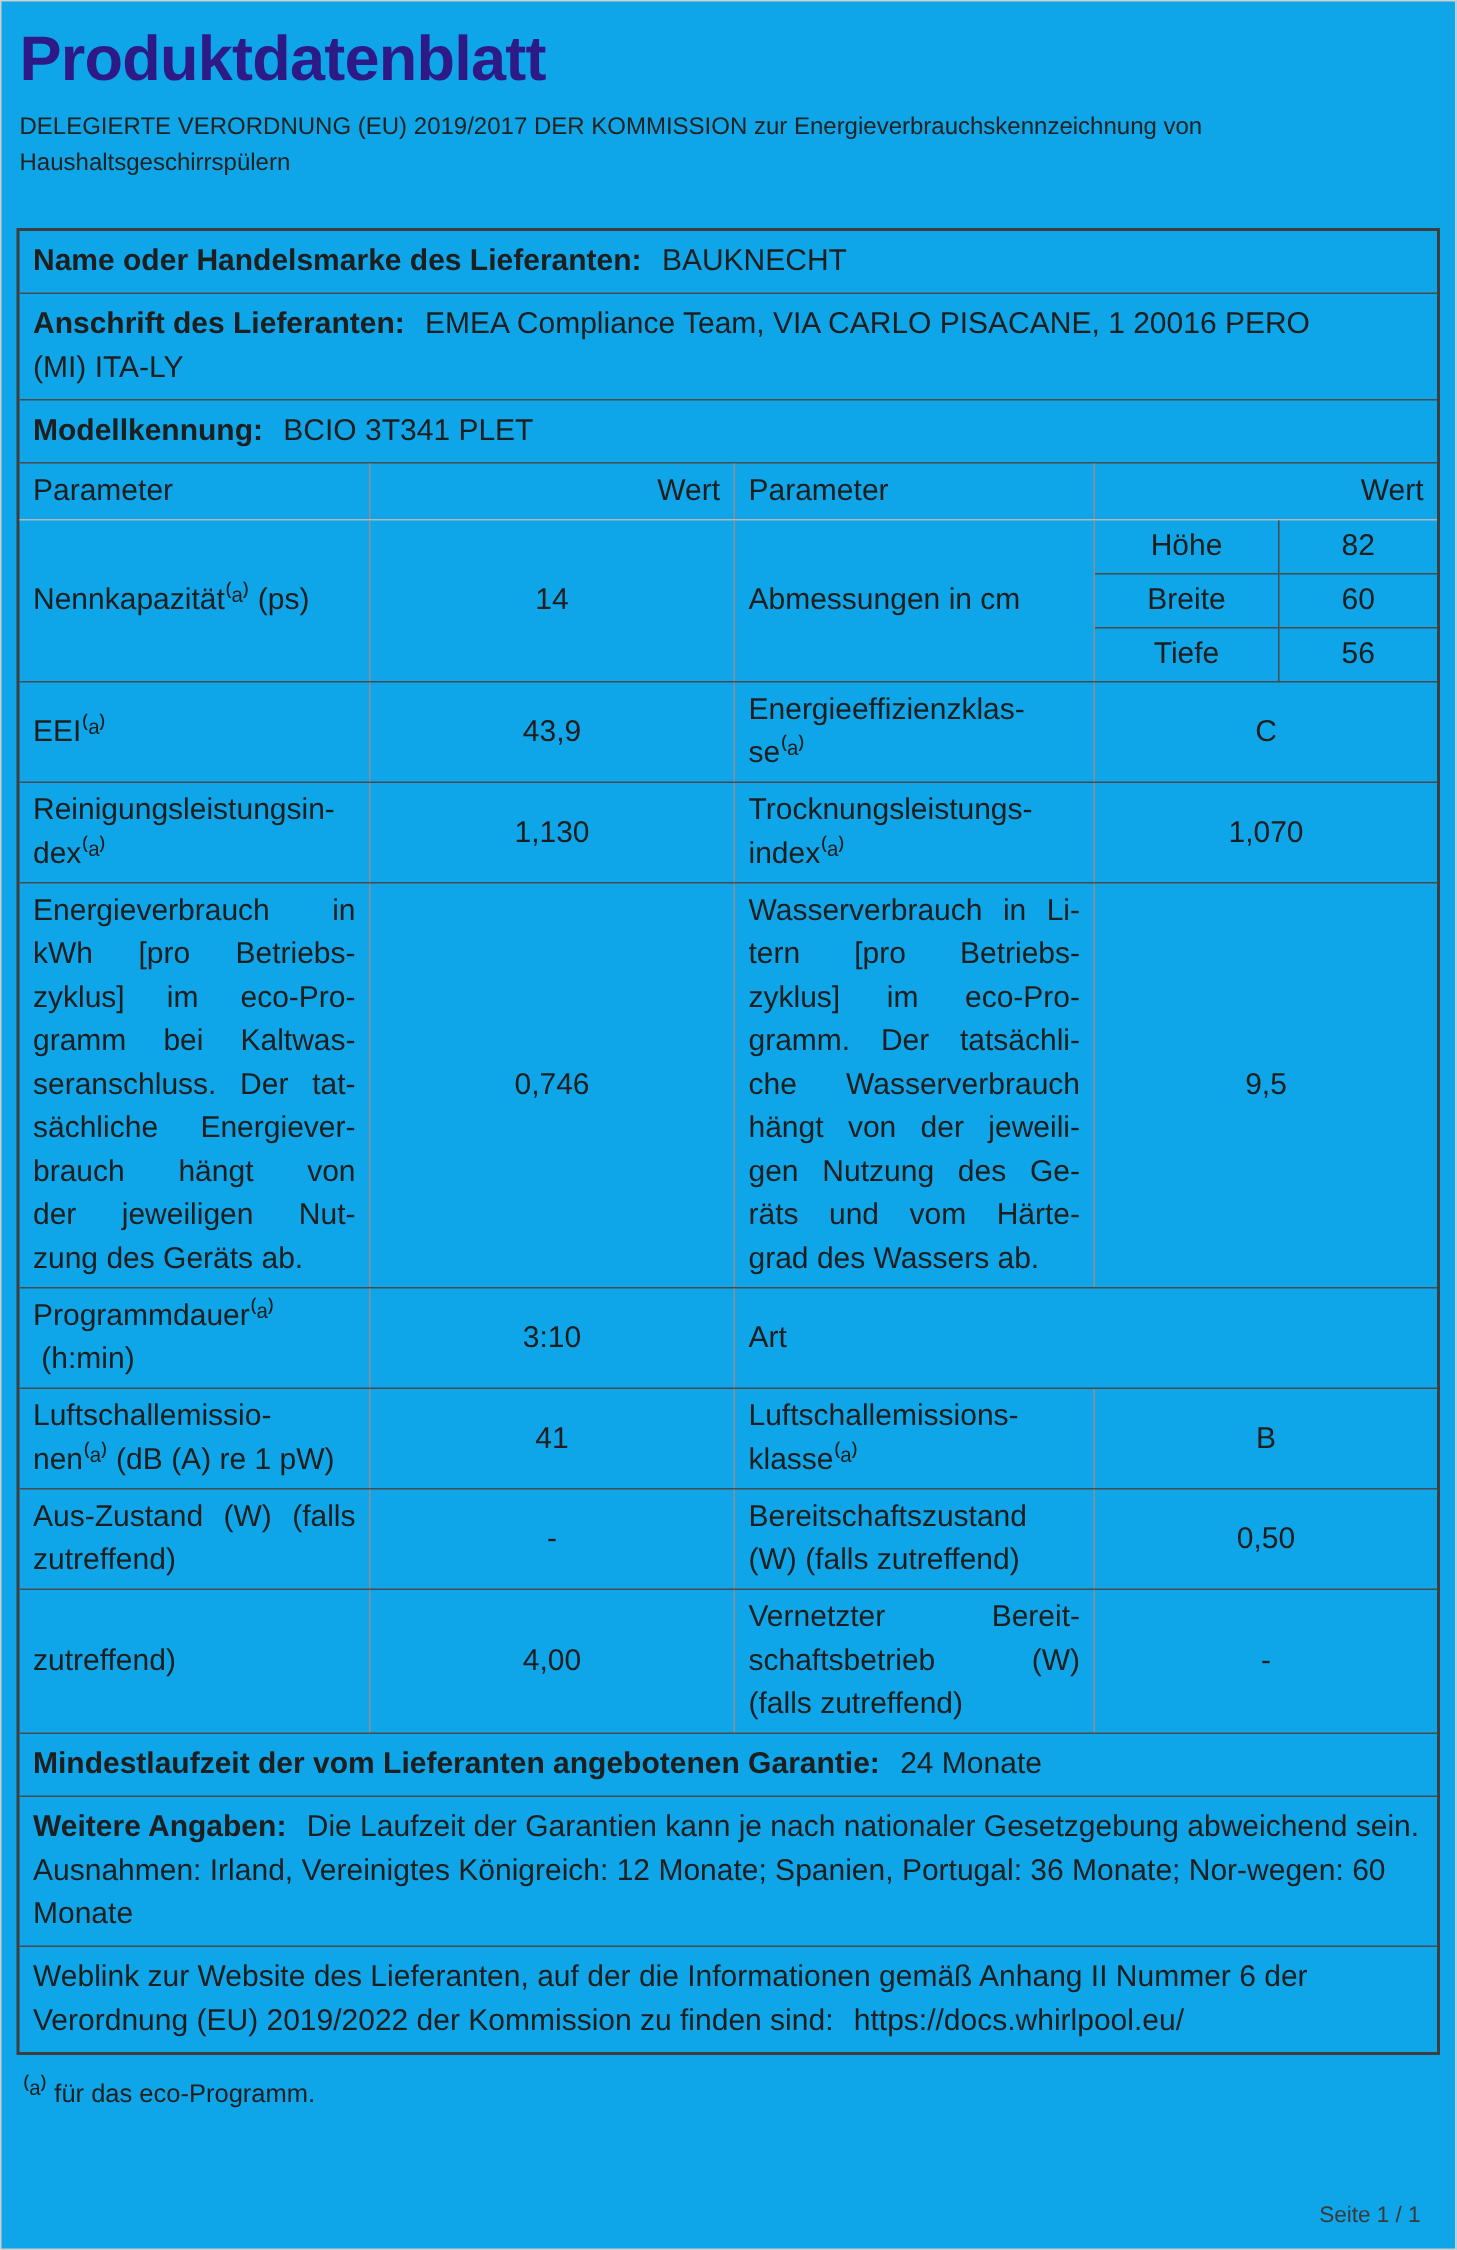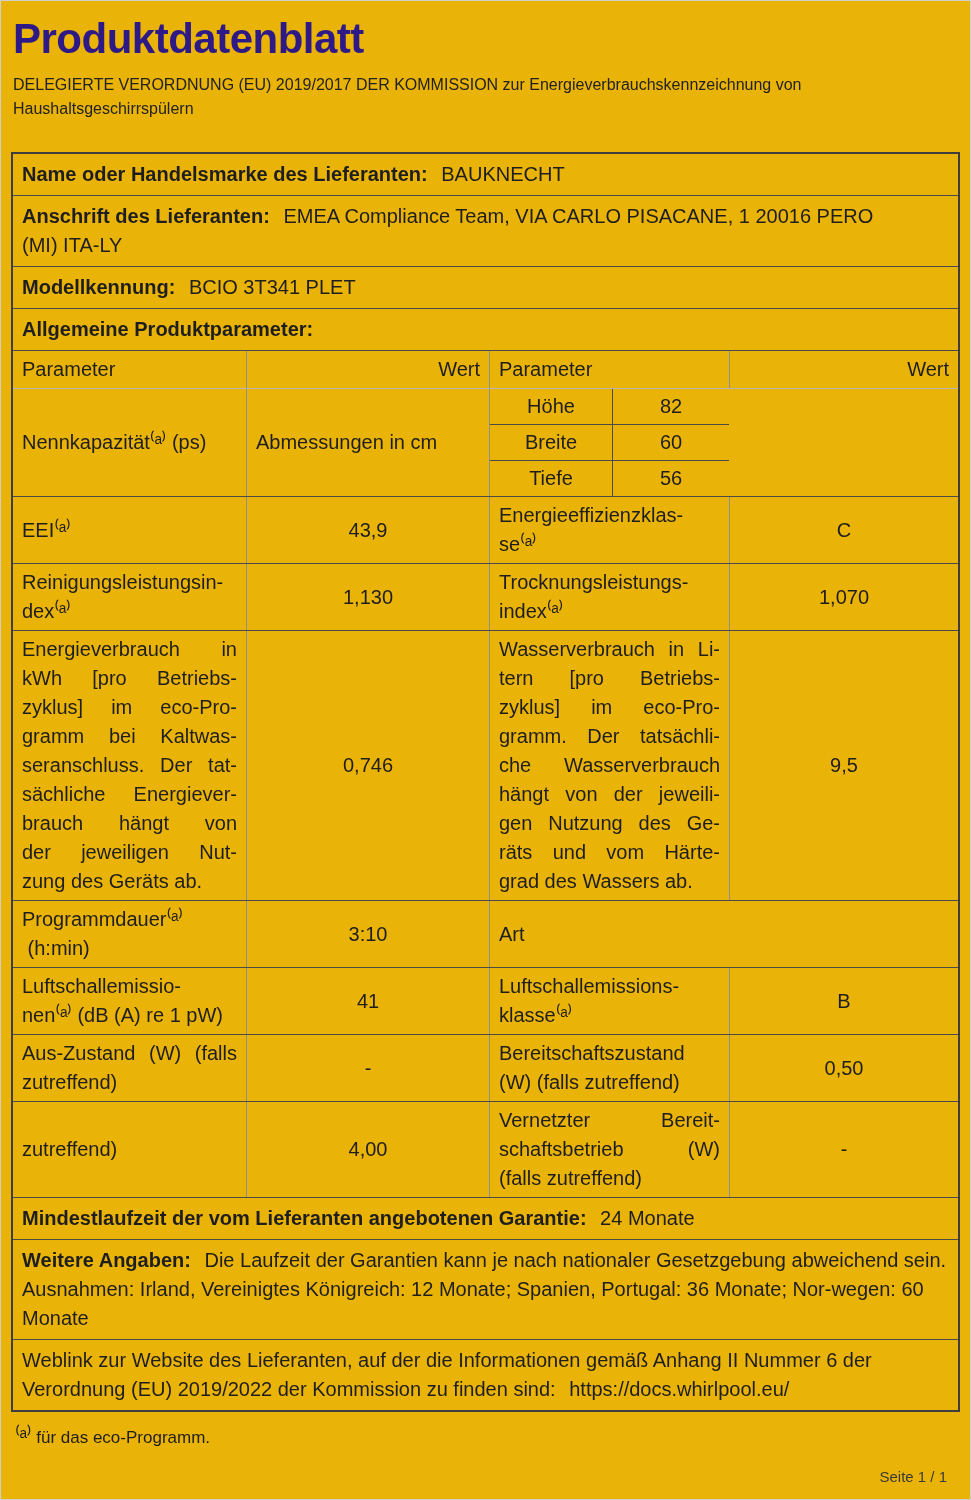--- a/index.html
+++ b/index.html
@@ -7,21 +7,21 @@
   body {
     width: 971px; height: 1500px;
     font-family: "Liberation Sans", sans-serif;
     color: #1e1e1e;
   }
   .sheet {
     position: relative;
     width: 971px; height: 1500px;
     border: 1px solid #cfcfcf;
     padding: 12px 10px 0 10px;
-    background: #eab308;
+    background: #0ea5e9;
   }
   h1.title {
     font-size: 42px; font-weight: 700;
     margin: 2px 0 10px 2px;
     letter-spacing: -0.5px;
   }
   .subtitle {
     font-size: 16px; line-height: 1.5;
     max-width: 900px;
     margin: 0 0 12px 2px;
@@ -84,33 +84,31 @@
       <span class="v">BAUKNECHT</span>
     </div>
     <div class="irow pad-r">
       <span class="b">Anschrift des Lieferanten:</span>
       <span class="v">EMEA Compliance Team, VIA CARLO PISACANE, 1 20016 PERO (MI) ITA-LY</span>
     </div>
     <div class="irow">
       <span class="b">Modellkennung:</span>
       <span class="v">BCIO 3T341 PLET</span>
     </div>
-    <div class="irow">
-      <span class="b">Allgemeine Produktparameter:</span>
-    </div>
 
     <div class="phead">
       <div class="cell">Parameter</div>
       <div class="cell hW">Wert</div>
       <div class="cell">Parameter</div>
       <div class="cell hW">Wert</div>
     </div>
 
     <div class="prow r0 lt">
       <div class="cell lbl">Nennkapazität⁽ᵃ⁾  (ps)</div>
+      <div class="cell val">14</div>
       <div class="cell lbl">Abmessungen in cm</div>
       <div class="cell nopad">
         <div class="dims">
           <div class="dcell dn">Höhe</div>
           <div class="dcell">82</div>
           <div class="dcell dn bt">Breite</div>
           <div class="dcell bt">60</div>
           <div class="dcell dn bt">Tiefe</div>
           <div class="dcell bt">56</div>
         </div>

